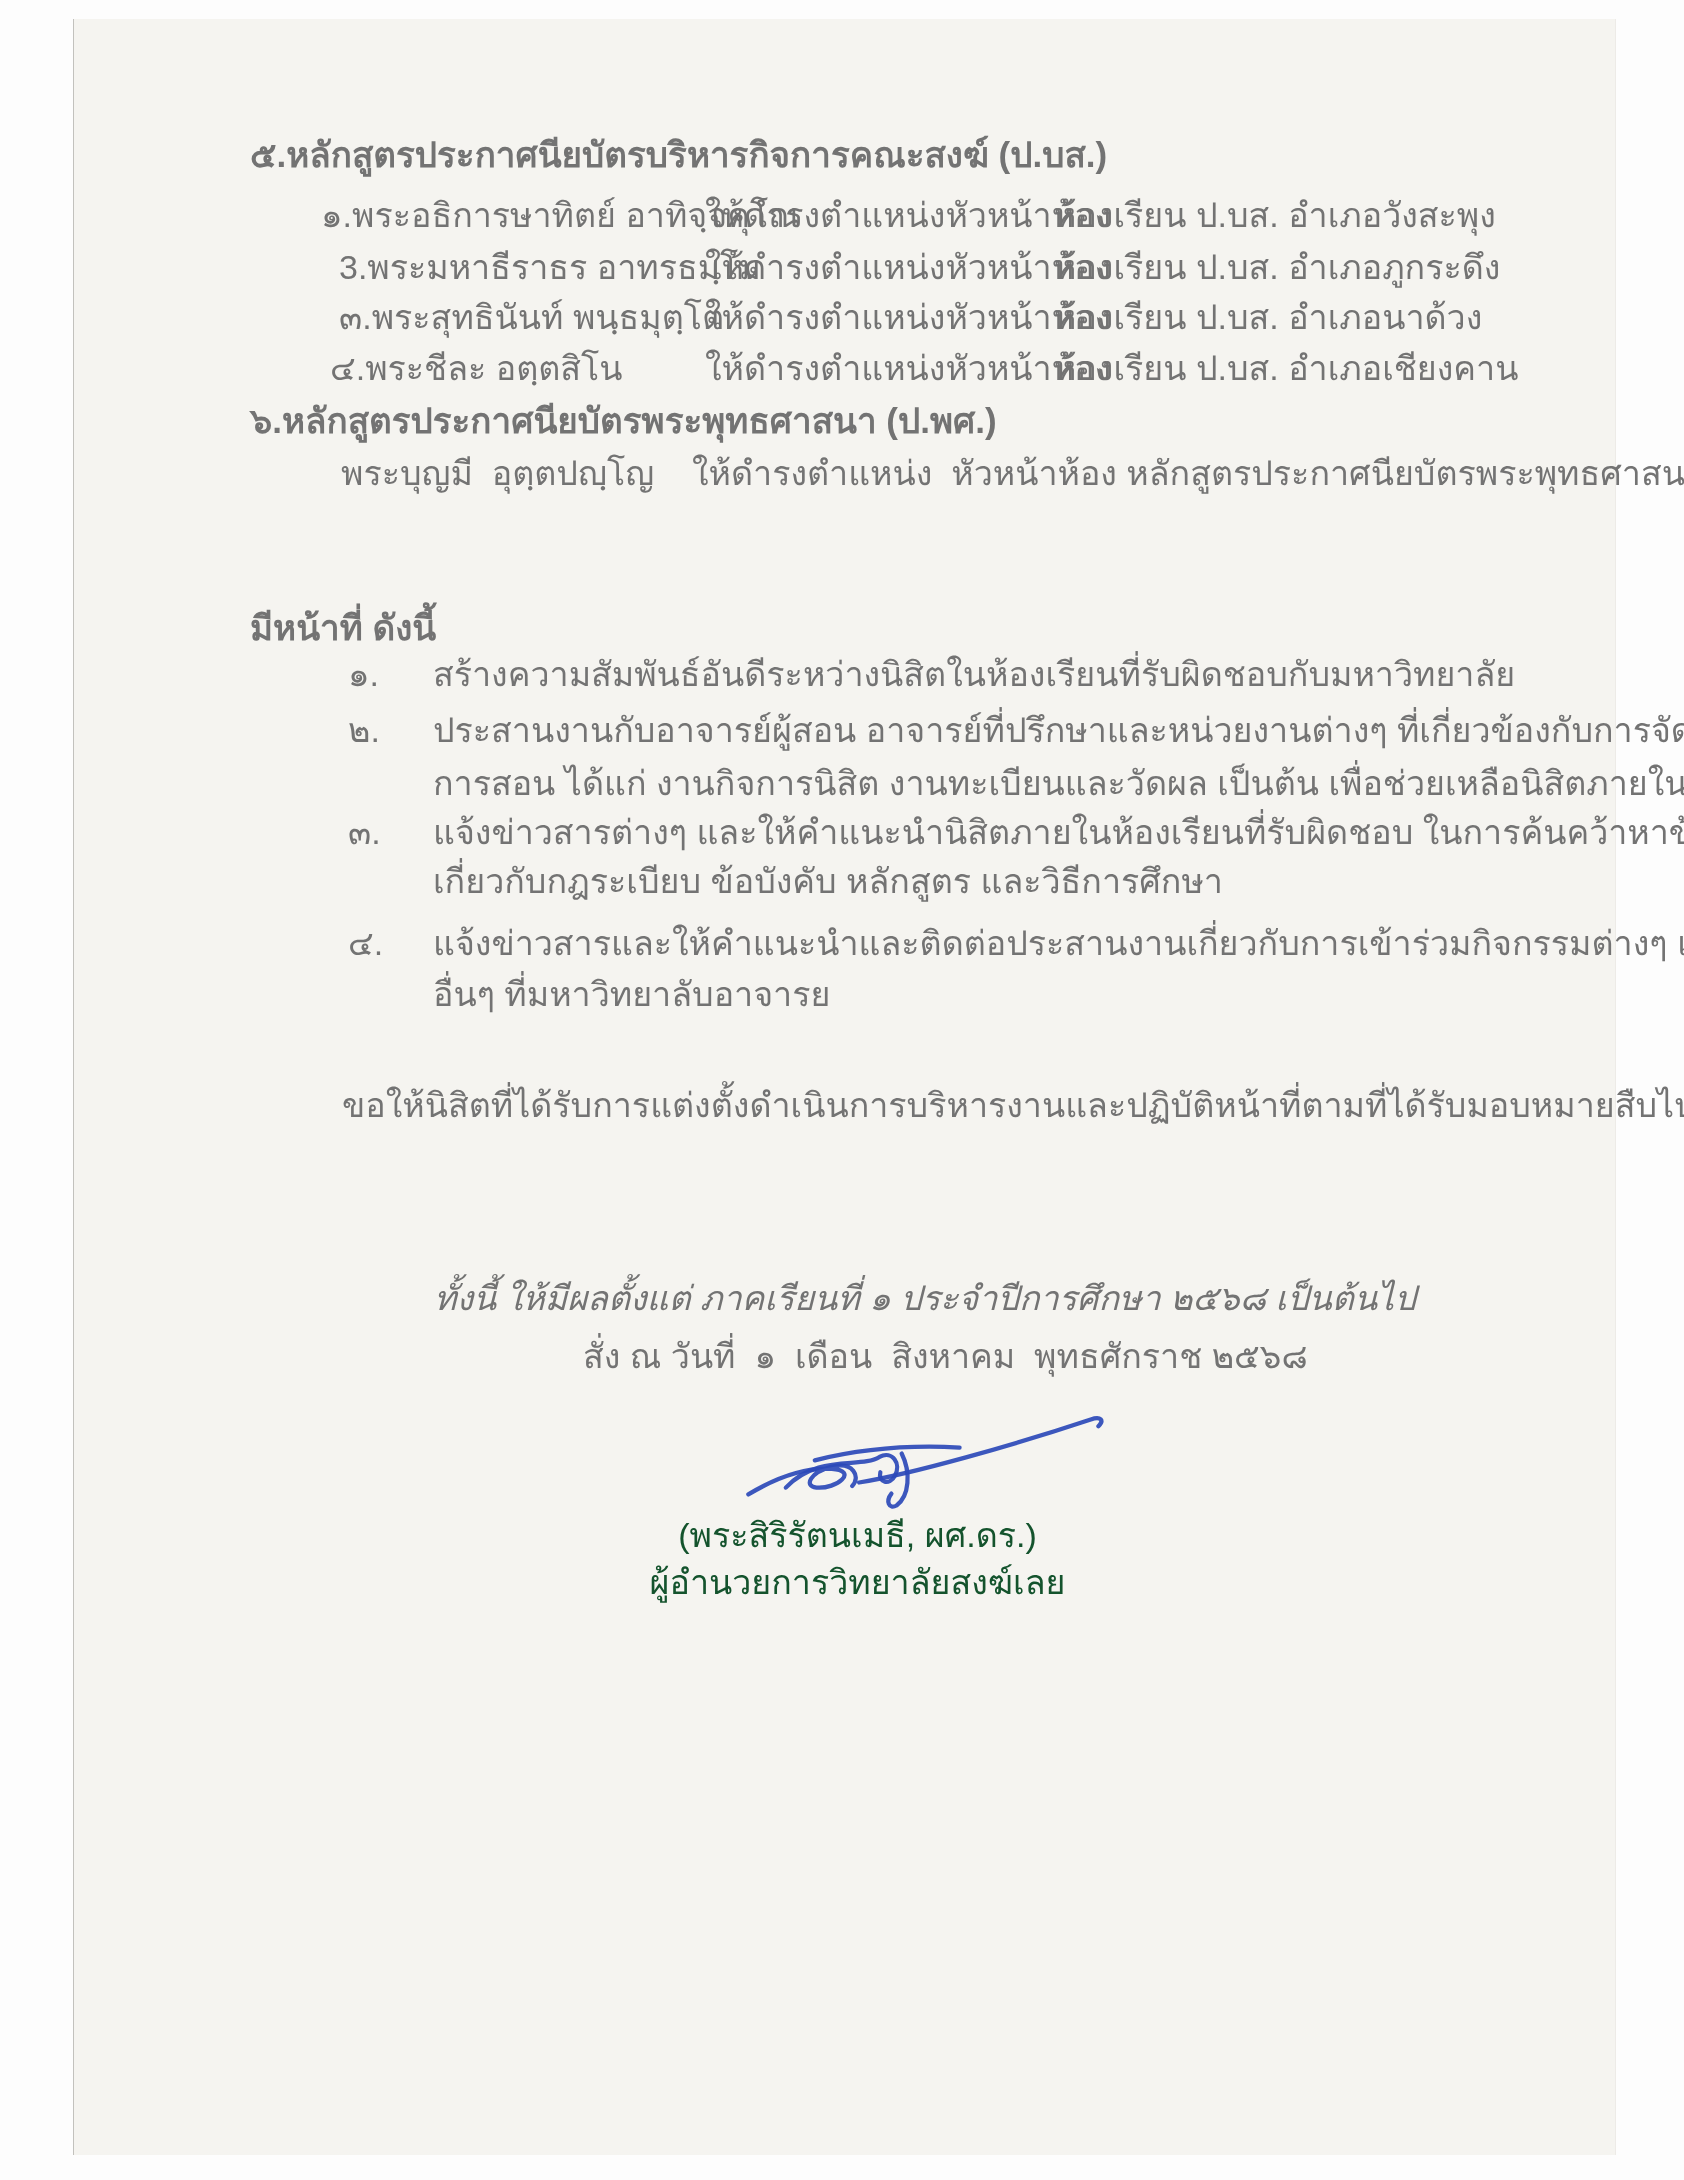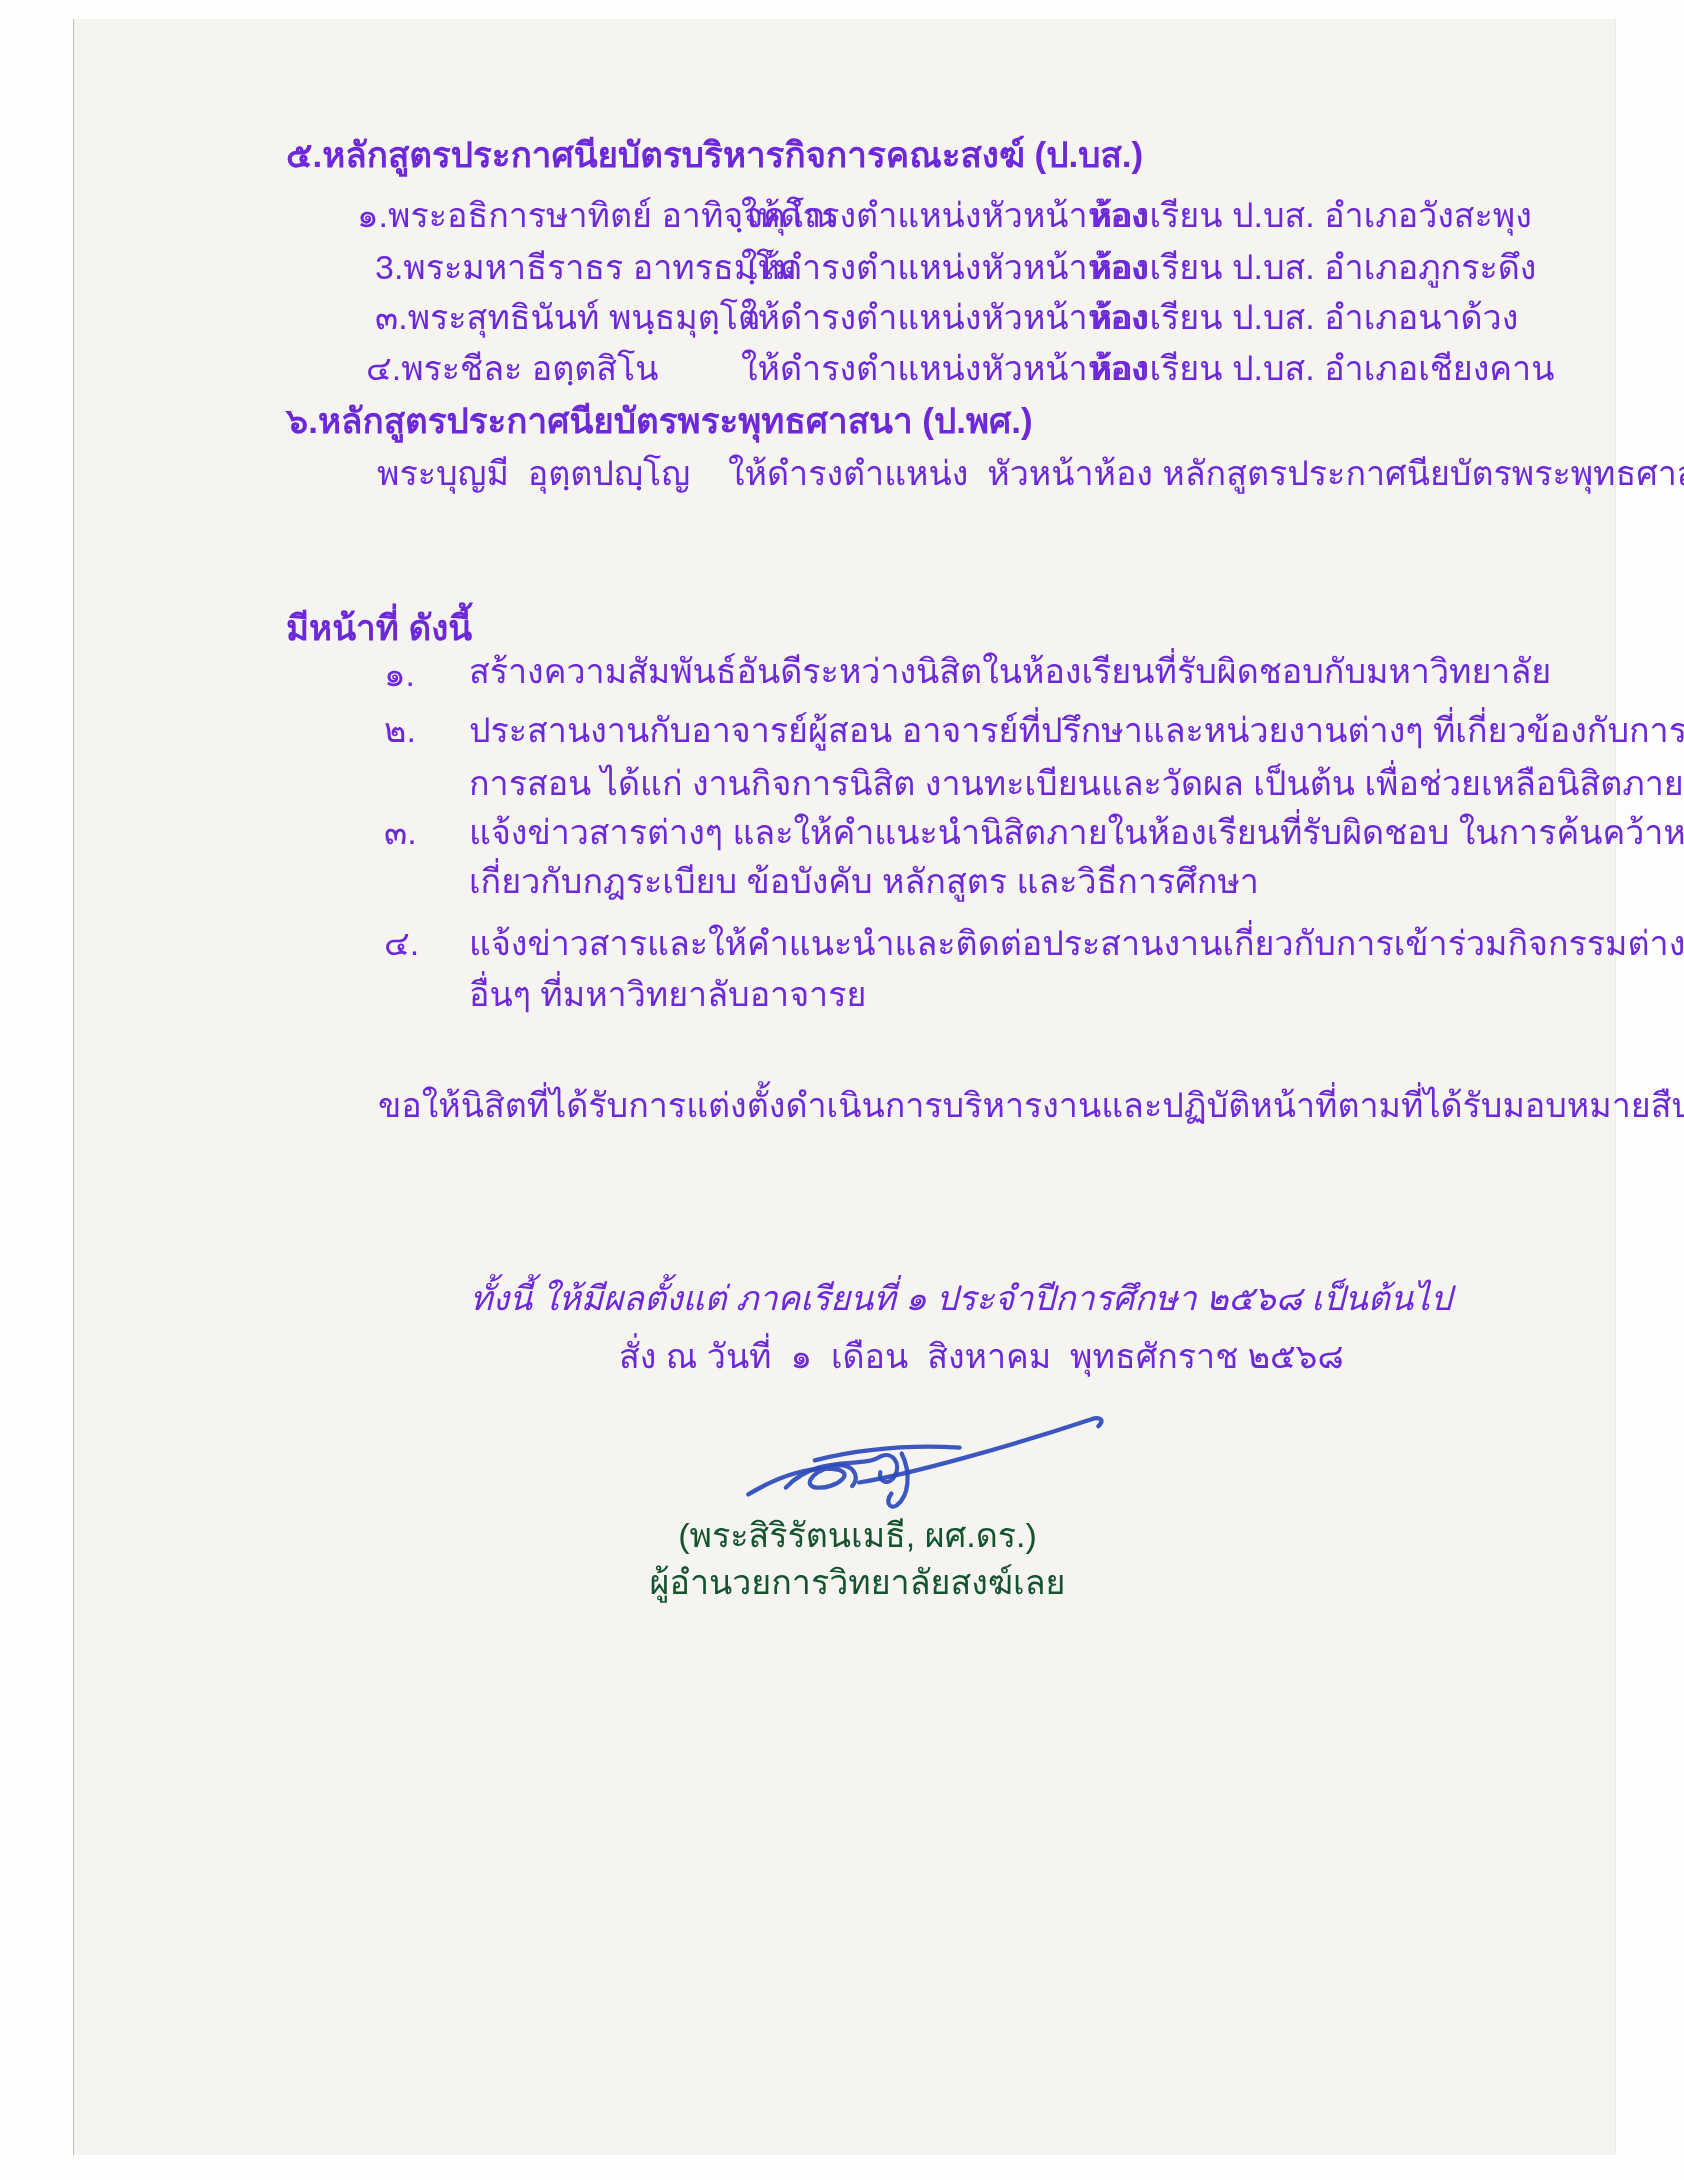--- a/index.html
+++ b/index.html
@@ -20,23 +20,22 @@
     background: #f5f4f0;
     border-left: 0.9px solid #c2c1bd;
     border-right: 0.9px solid #edebe7;
     box-sizing: border-box;
   }
   .txt {
     position: absolute;
     height: 44px;
     line-height: 44px;
     font-size: 34px;
-    color: #6d28d9;
+    color: #737373;
     white-space: pre;
-    margin-left: 36px;
   }
   .bold { font-weight: 700; font-size: 35px; }
   .row-pos  { left: 705px; }
   .row-room { left: 1054px; }
   .center-block {
     position: absolute;
     left: 596px;
     width: 523px;
     text-align: center;
     height: 44px;
@@ -88,21 +87,21 @@
   <span class="txt row-pos" style="top:346px;">ให้ดำรงตำแหน่งหัวหน้าห้อง</span>
   <span class="txt row-room" style="top:346px;">ห้องเรียน ป.บส. อำเภอเชียงคาน</span>
 </div>
 
 <div class="txt bold" style="left:250px; top:399px;">๖.หลักสูตรประกาศนียบัตรพระพุทธศาสนา (ป.พศ.)</div>
 <div class="txt" style="left:341px; top:451px;">พระบุญมี  อุตฺตปญฺโญ    ให้ดำรงตำแหน่ง  หัวหน้าห้อง หลักสูตรประกาศนียบัตรพระพุทธศาสนา (ป.พศ.)</div>
 
 <div class="txt bold" style="left:250px; top:606px;">มีหน้าที่ ดังนี้</div>
 
 <span class="txt" style="left:348px; top:652px;">๑.</span>
-<div class="txt" style="left:433px; top:652px;font-family:Liberation Mono, monospace;">สร้างความสัมพันธ์อันดีระหว่างนิสิตในห้องเรียนที่รับผิดชอบกับมหาวิทยาลัย</div>
+<div class="txt" style="left:433px; top:652px;">สร้างความสัมพันธ์อันดีระหว่างนิสิตในห้องเรียนที่รับผิดชอบกับมหาวิทยาลัย</div>
 
 <span class="txt" style="left:348px; top:708px;">๒.</span>
 <div class="txt" style="left:433px; top:708px;">ประสานงานกับอาจารย์ผู้สอน อาจารย์ที่ปรึกษาและหน่วยงานต่างๆ ที่เกี่ยวข้องกับการจัดการเรียน</div>
 <div class="txt" style="left:433px; top:761px;">การสอน ได้แก่ งานกิจการนิสิต งานทะเบียนและวัดผล เป็นต้น เพื่อช่วยเหลือนิสิตภายในห้องเรียน</div>
 
 <span class="txt" style="left:348px; top:810px;">๓.</span>
 <div class="txt" style="left:433px; top:810px;">แจ้งข่าวสารต่างๆ และให้คำแนะนำนิสิตภายในห้องเรียนที่รับผิดชอบ ในการค้นคว้าหาข้อมูล</div>
 <div class="txt" style="left:433px; top:859px;">เกี่ยวกับกฎระเบียบ ข้อบังคับ หลักสูตร และวิธีการศึกษา</div>
 
 <span class="txt" style="left:348px; top:921px;">๔.</span>

